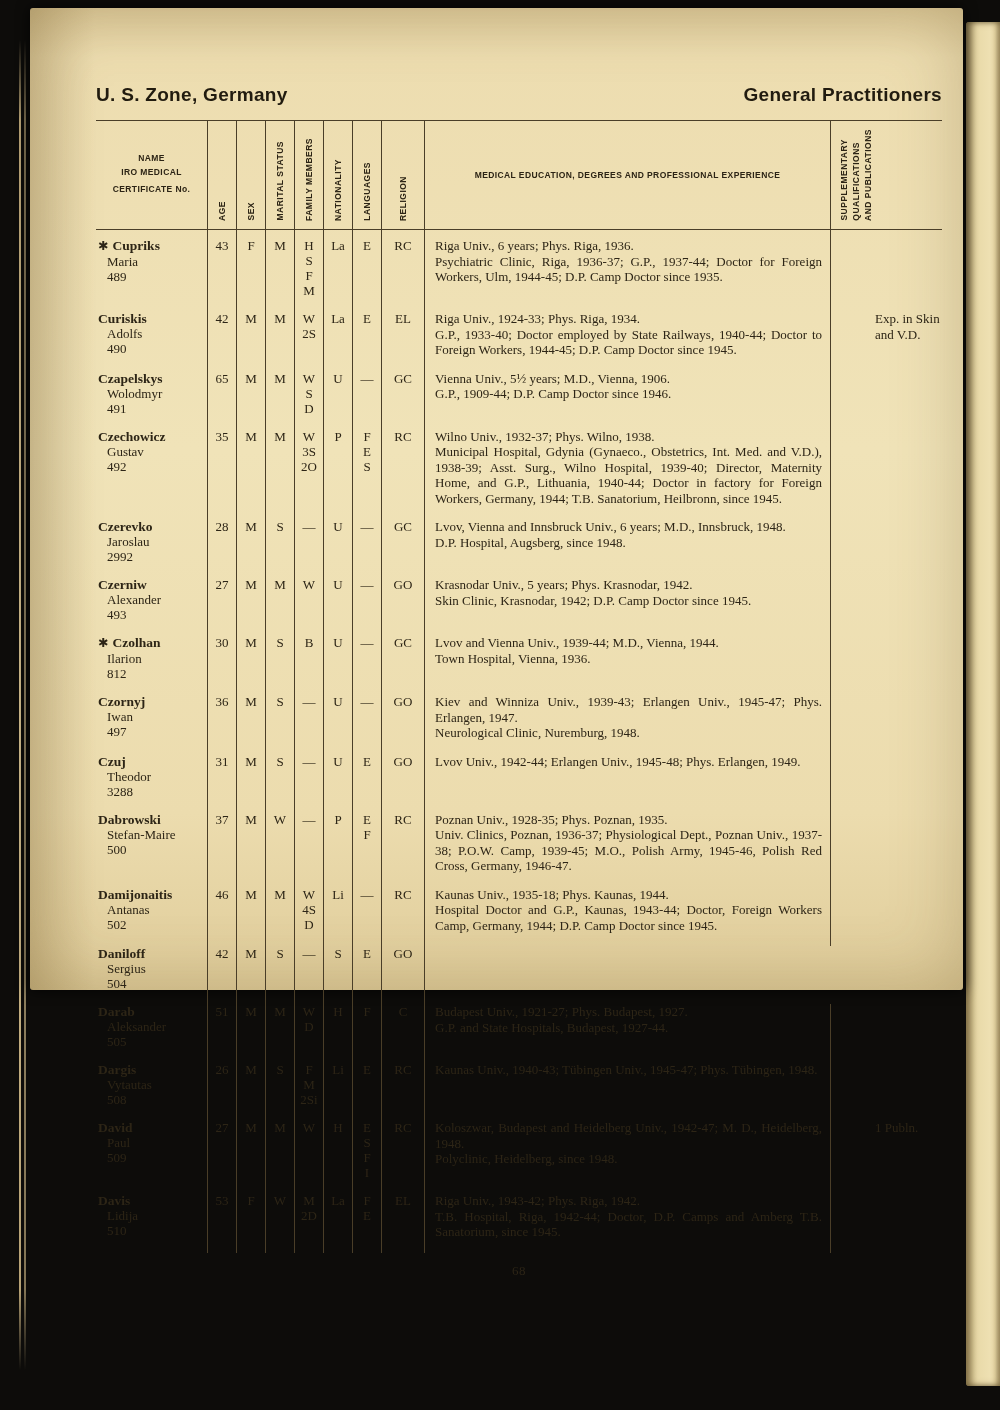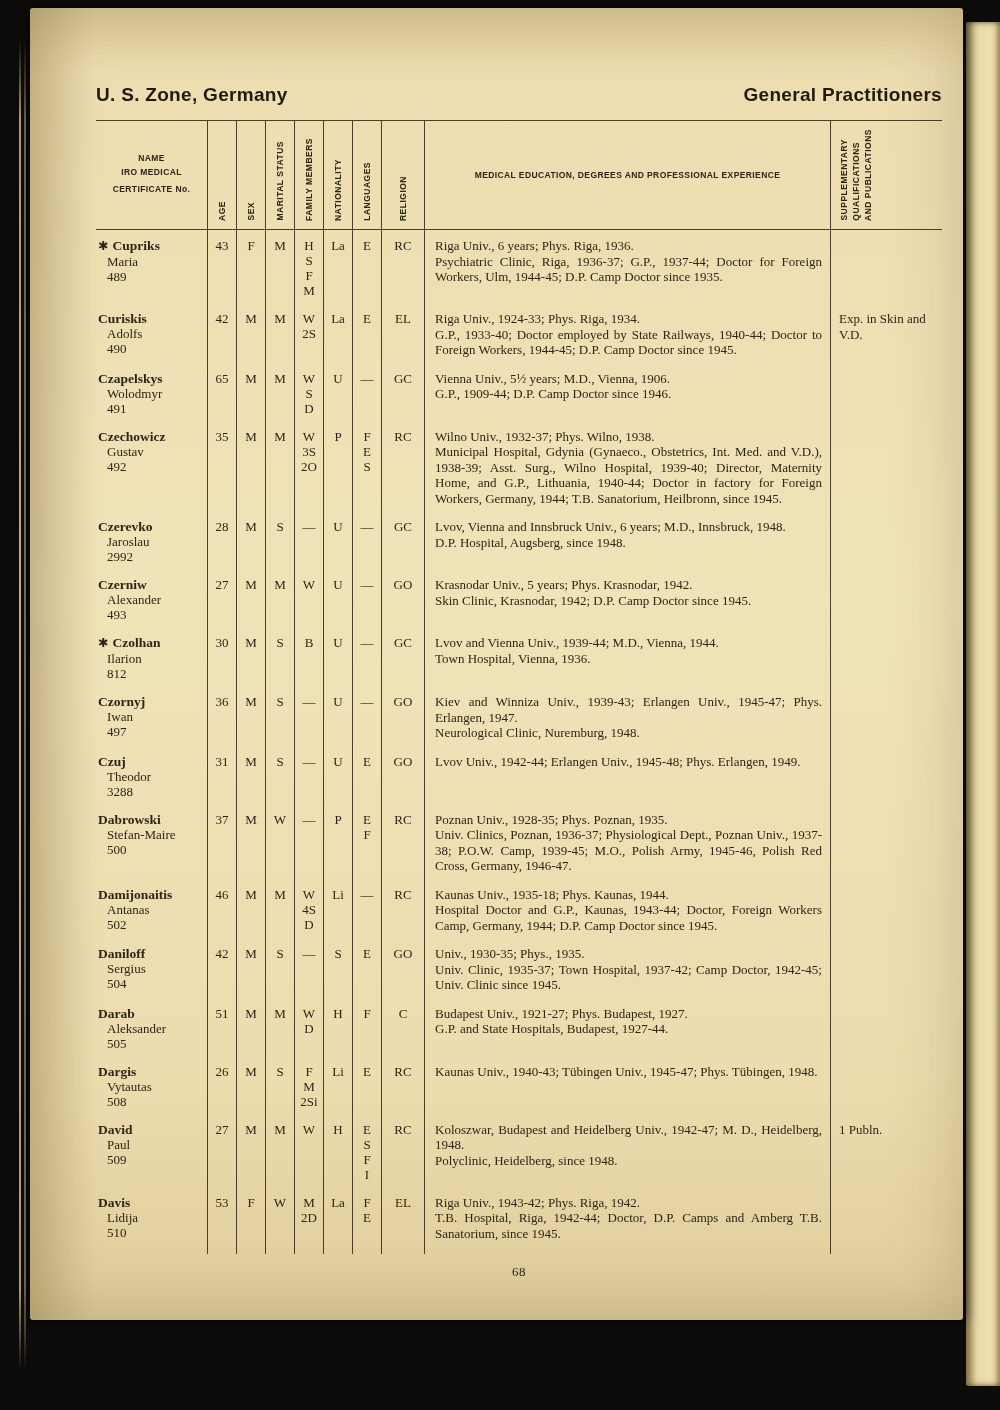--- a/index.html
+++ b/index.html
@@ -22,21 +22,21 @@
 
   #right-page {
     position:absolute; right:0; top:22px; width:34px; height:1364px;
     background:linear-gradient(90deg, #d6c28c 0%, #e9daa9 35%, #eee0b2 70%, #dcc globalThis993 100%);
     background:linear-gradient(90deg, #d6c28c 0%, #e9daa9 35%, #eee0b2 70%, #dcc993 100%);
     box-shadow:inset 5px 0 7px rgba(60,45,15,.55), inset -3px 0 4px rgba(60,45,15,.4);
     border-radius:3px 0 0 3px;
   }
 
   #sheet {
-    position:absolute; left:30px; top:8px; width:933px; height:1312px;
+    position:absolute; left:30px; top:8px; width:933px; height:982px;
     background:
       linear-gradient(90deg, rgba(120,92,40,.22) 0%, rgba(120,92,40,0) 7%),
       linear-gradient(180deg, #e0cd9d 0%, #edddb0 5%, #f0e3b8 45%, #ecdcae 82%, #dfcc9a 100%);
     box-shadow: inset 0 0 70px rgba(110,85,40,.30), 0 0 14px rgba(0,0,0,.8);
     border-radius:3px;
     color:#2d2516;
   }
 
   .page-inner { position:absolute; left:66px; top:76px; width:846px; }
 
@@ -85,21 +85,21 @@
   .small .ln { min-height:15px; }
 
   .name-c { padding-left:2px; padding-right:4px; }
   .surname-line { font-weight:700; font-size:13.5px; line-height:15px; white-space:nowrap; }
   .mark { font-weight:400; font-size:12.5px; margin-right:1px; }
   .given, .cert { padding-left:9px; font-size:13px; line-height:15px; }
 
   .edu-c { padding-left:10px; padding-right:8px; font-size:13px; line-height:15.5px; }
   .edu-c .part { text-align:justify; }
 
-  .supp-c { padding-left:8px; padding-right:2px; font-size:13px; line-height:15.5px; }
+  .supp-c { padding-left:8px; padding-right:2px; font-size:13px; line-height:15.5px;margin-left:36px; }
 
   .footer { text-align:center; font-size:13px; margin-top:10px; letter-spacing:.5px; }
 </style>
 </head>
 <body>
 
 <div class="page-edge-line" id="edge1"></div>
 <div class="page-edge-line" id="edge2"></div>
 <div id="right-page"></div>
 
@@ -550,24 +550,20 @@
           </div>
           <div class="c small">
             <div class="ln">S</div>
           </div>
           <div class="c small">
             <div class="ln">E</div>
           </div>
           <div class="c small">
             <div class="ln">GO</div>
           </div>
-          <div class="c edu-c">
-            <div class="part">Univ., 1930-35; Phys., 1935.</div>
-            <div class="part">Univ. Clinic, 1935-37; Town Hospital, 1937-42; Camp Doctor, 1942-45; Univ. Clinic since 1945.</div>
-          </div>
           <div class="c supp-c last"></div>
         </div>
         <div class="trow grid-cols">
           <div class="c name-c">
             <div class="surname-line"><span class="surname">Darab</span></div>
             <div class="given">Aleksander</div>
             <div class="cert">505</div>
           </div>
           <div class="c small">
             <div class="ln">51</div>

